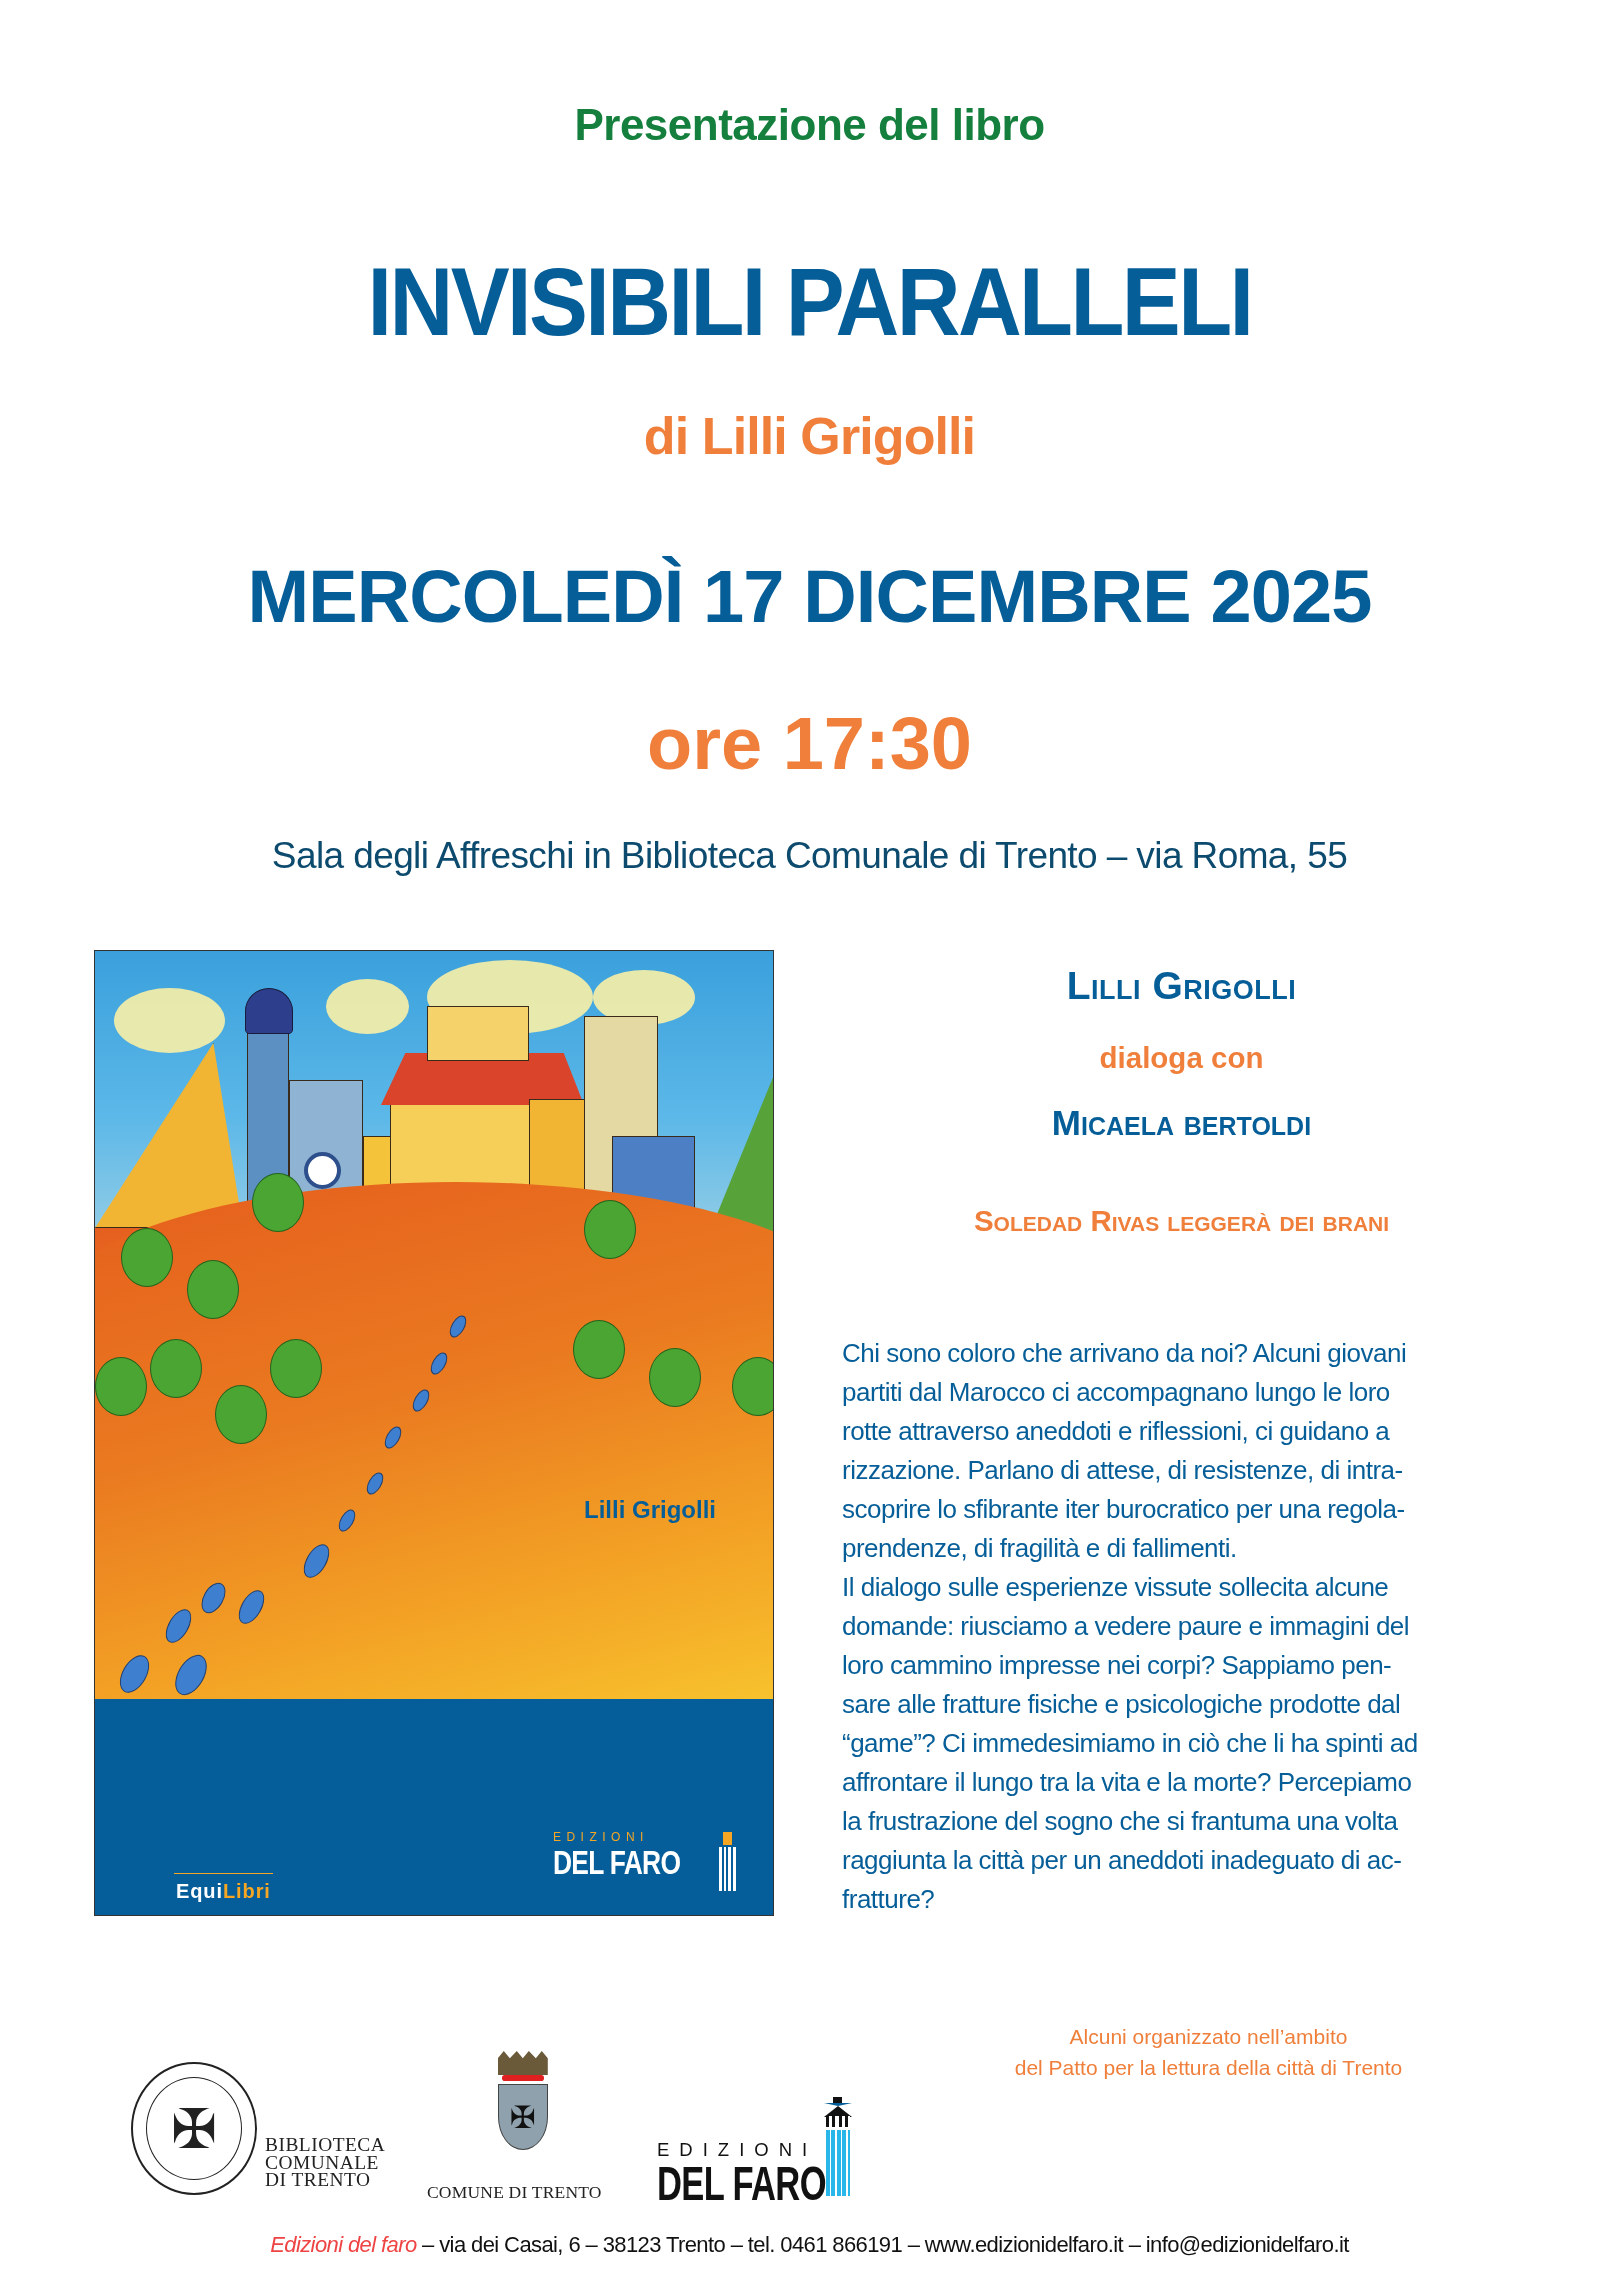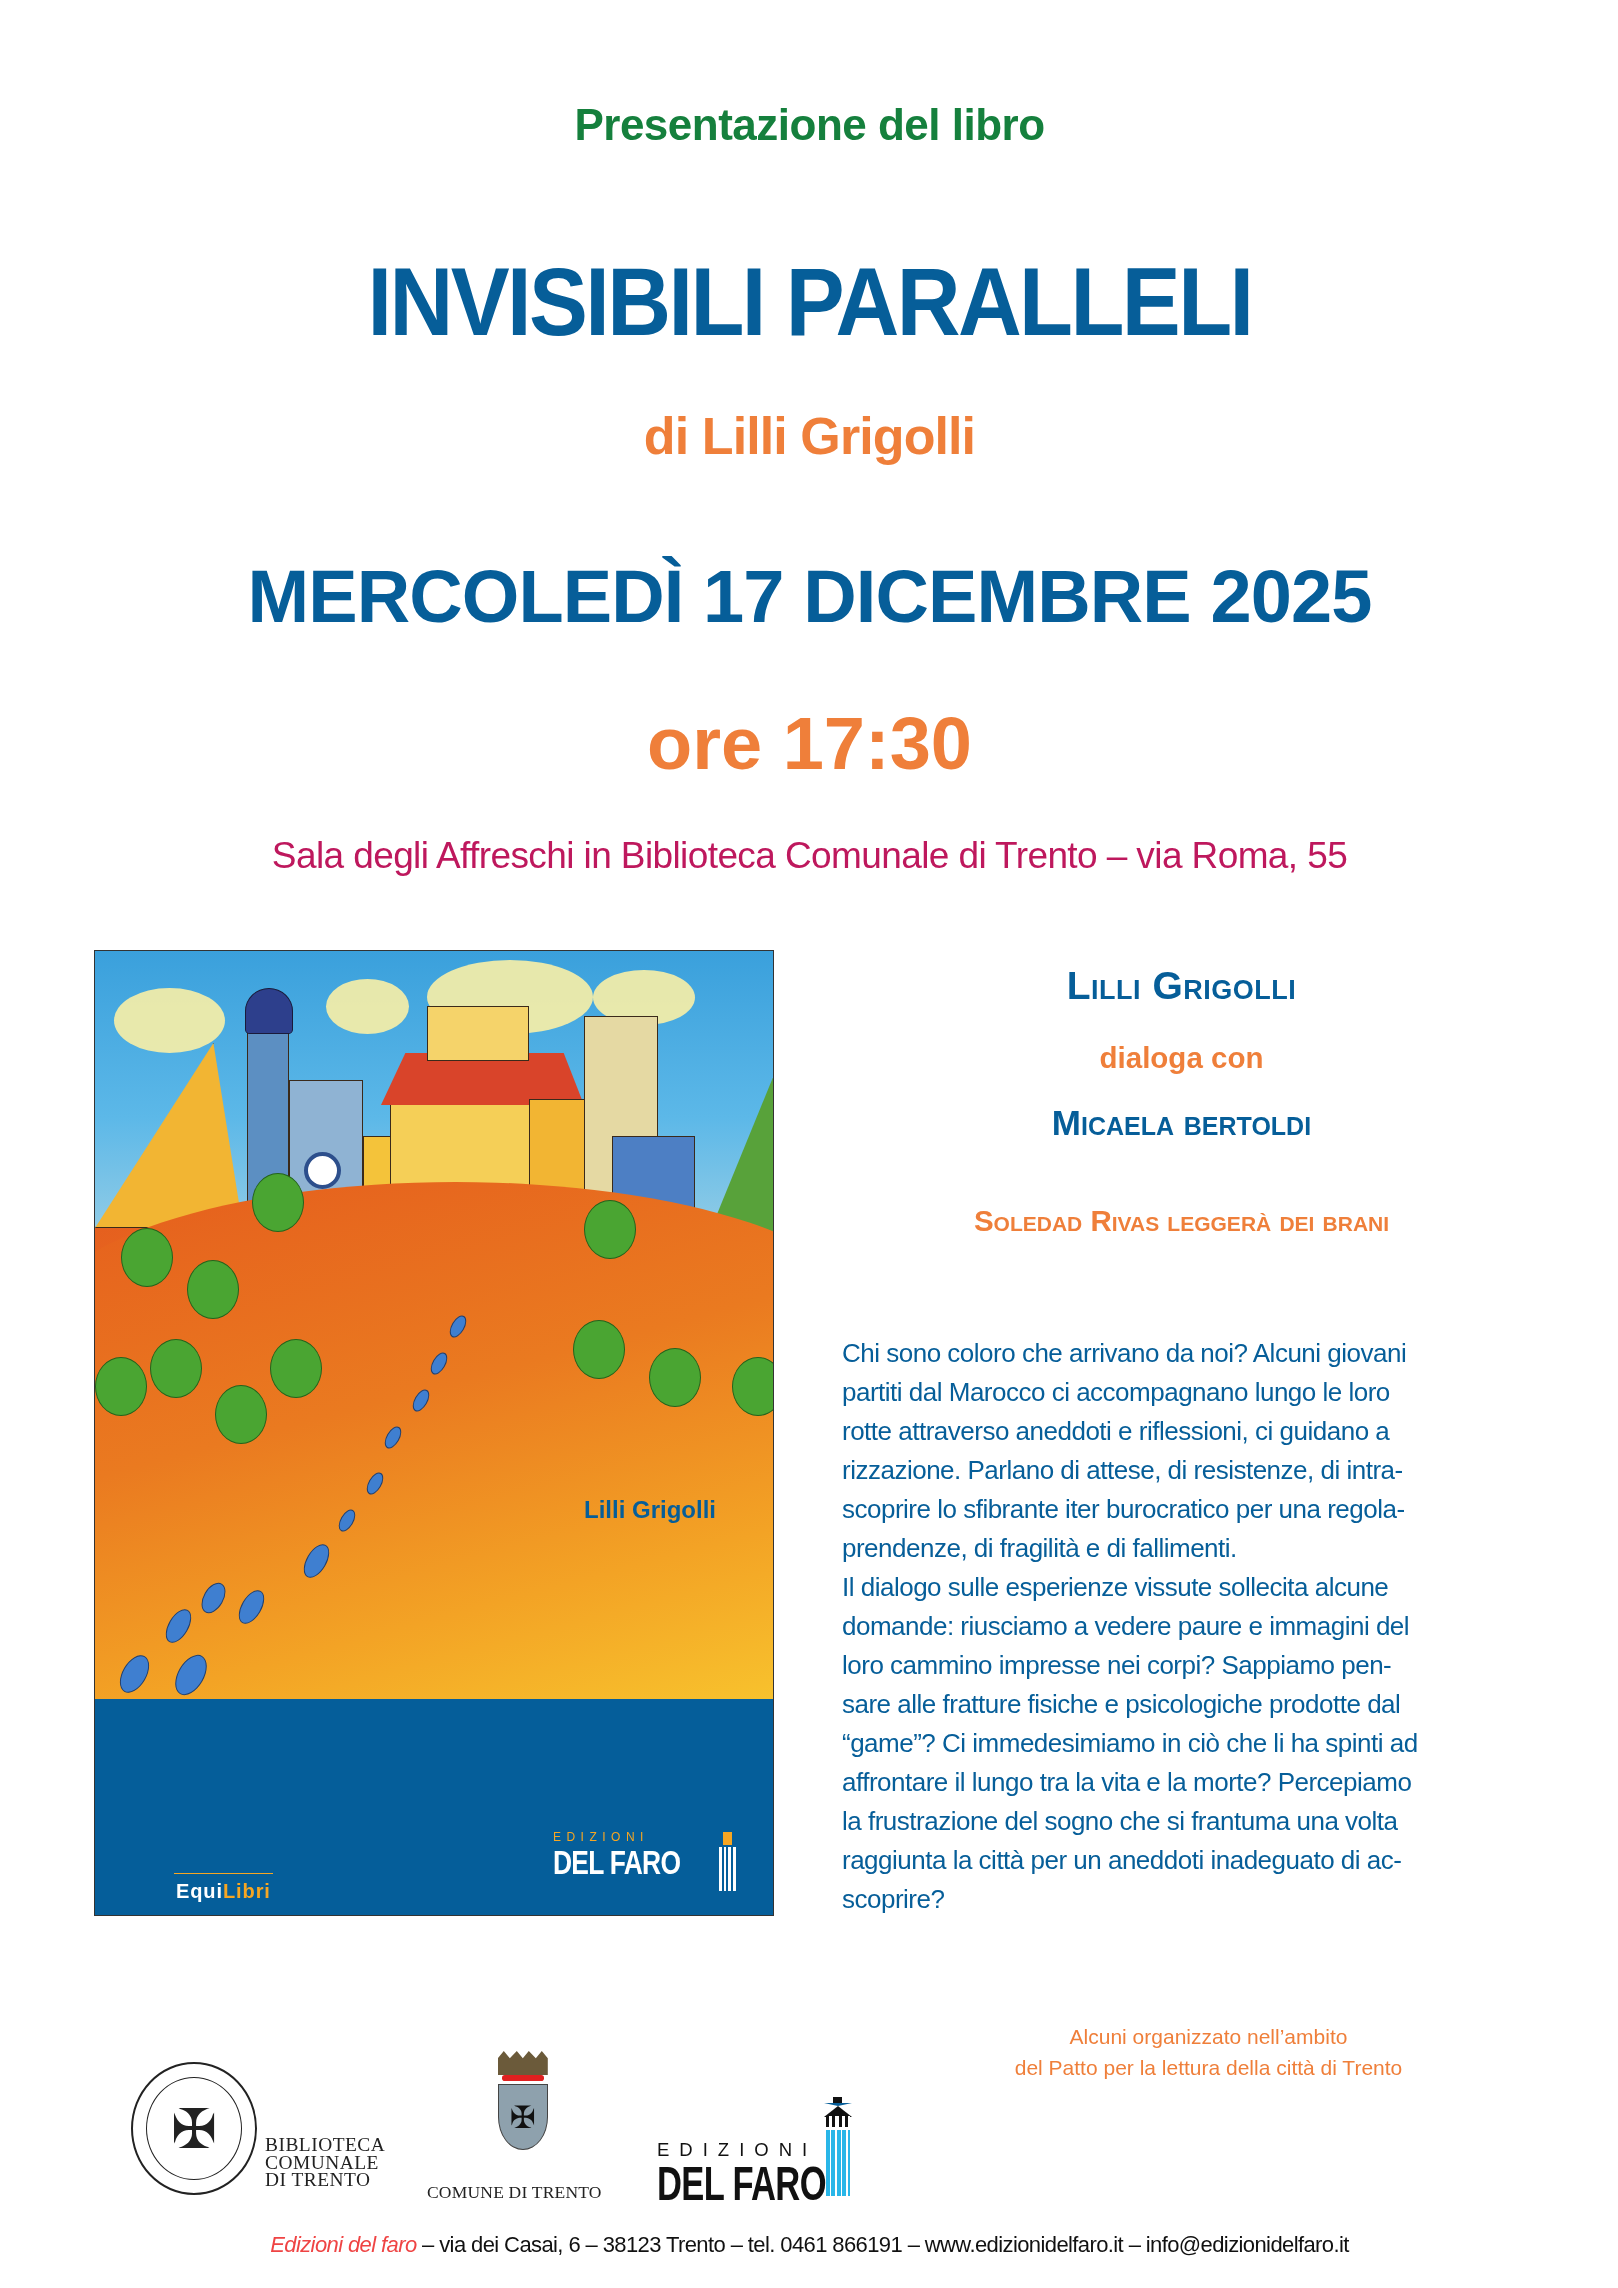--- a/index.html
+++ b/index.html
@@ -7,21 +7,21 @@
   body { position: relative; font-family: "Liberation Sans", sans-serif; color: #065e99; }
 
   .abs { position: absolute; }
   .center { left: 0; width: 1619px; text-align: center; }
 
   .subtitle-top { top: 100px; font-size: 44px; font-weight: bold; color: #15803d; letter-spacing: -0.5px; }
   .main-title { top: 247px; font-size: 96px; font-weight: bold; color: #065e99; letter-spacing: -2.8px; transform: scaleX(0.92); }
   .author-line { top: 406px; font-size: 52px; font-weight: bold; color: #ef7f3a; letter-spacing: -0.9px; }
   .date-line { top: 554px; font-size: 74px; font-weight: bold; color: #065e99; letter-spacing: -0.9px; }
   .time-line { top: 701px; font-size: 74px; font-weight: bold; color: #ef7f3a; }
-  .venue-line { top: 835px; font-size: 37px; color: #be185d; letter-spacing: -0.6px; }
+  .venue-line { top: 835px; font-size: 37px; color: #0c4a6e; letter-spacing: -0.6px; }
 
   
   .cover { left: 94px; top: 950px; width: 680px; height: 966px; border: 1.8px solid #333; overflow: hidden; }
   .cover-art { position: absolute; left: 0; top: 0; width: 100%; height: 748px;
     background: linear-gradient(160deg, #d9471c 0%, #e8661f 35%, #f39a1e 60%, #f8c92a 80%, #fbdc36 100%); }
   .cover-sky { position: absolute; left: 0; top: 0; width: 100%; height: 277px;
     background: linear-gradient(180deg, #3aa0dc 0%, #5cb8e8 60%, #8fcbe6 100%); }
   .cloud { position: absolute; border-radius: 50%; background: #f9f0a6; opacity: 0.9; }
   .hill-field { position: absolute; left: -55px; top: 231px; width: 831px; height: 554px; border-radius: 50% 50% 0 0 / 25% 25% 0 0;
     background: linear-gradient(165deg, #e55d1d 0%, #ea7a20 40%, #f3a325 70%, #f9cd30 100%); }
@@ -168,21 +168,21 @@
   <span class="line">scoprire lo sfibrante iter burocratico per una regola-</span>
   <span class="line">prendenze, di fragilità e di fallimenti.</span>
   <span class="line">Il dialogo sulle esperienze vissute sollecita alcune</span>
   <span class="line">domande: riusciamo a vedere paure e immagini del</span>
   <span class="line">loro cammino impresse nei corpi? Sappiamo pen-</span>
   <span class="line">sare alle fratture fisiche e psicologiche prodotte dal</span>
   <span class="line">“game”? Ci immedesimiamo in ciò che li ha spinti ad</span>
   <span class="line">affrontare il lungo tra la vita e la morte? Percepiamo</span>
   <span class="line">la frustrazione del sogno che si frantuma una volta</span>
   <span class="line">raggiunta la città per un aneddoti inadeguato di ac-</span>
-  <span class="line">scoprire?</span>
+  <span class="line">fratture?</span>
 </div>
 
 <div class="abs organized">
   <div>Alcuni organizzato  nell’ambito</div>
   <div>del Patto per la lettura della città di Trento</div>
 </div>
 
 <div class="abs biblio-seal">
   <div class="inner"></div>
   <div class="eagle">✠</div>

